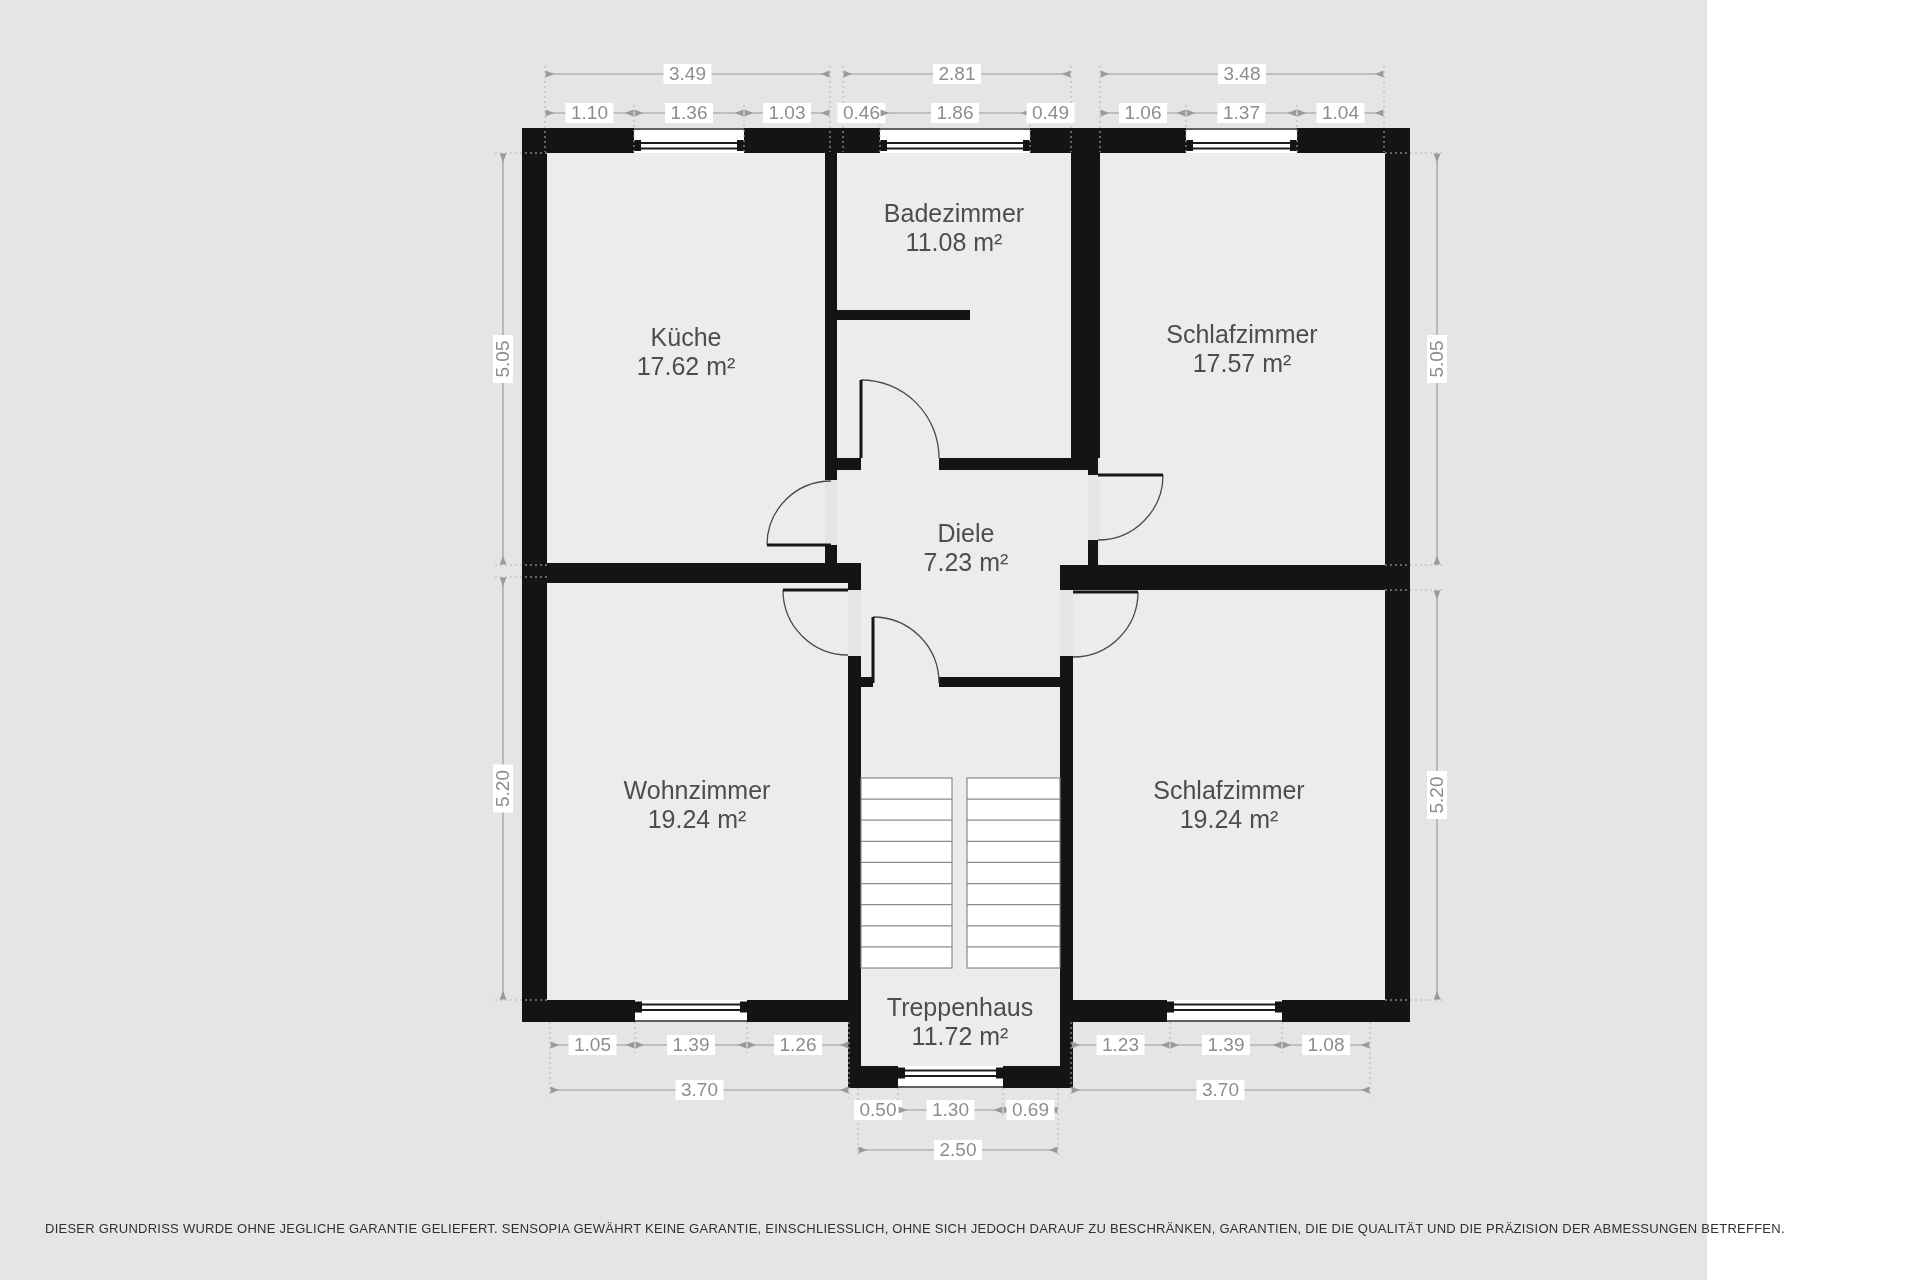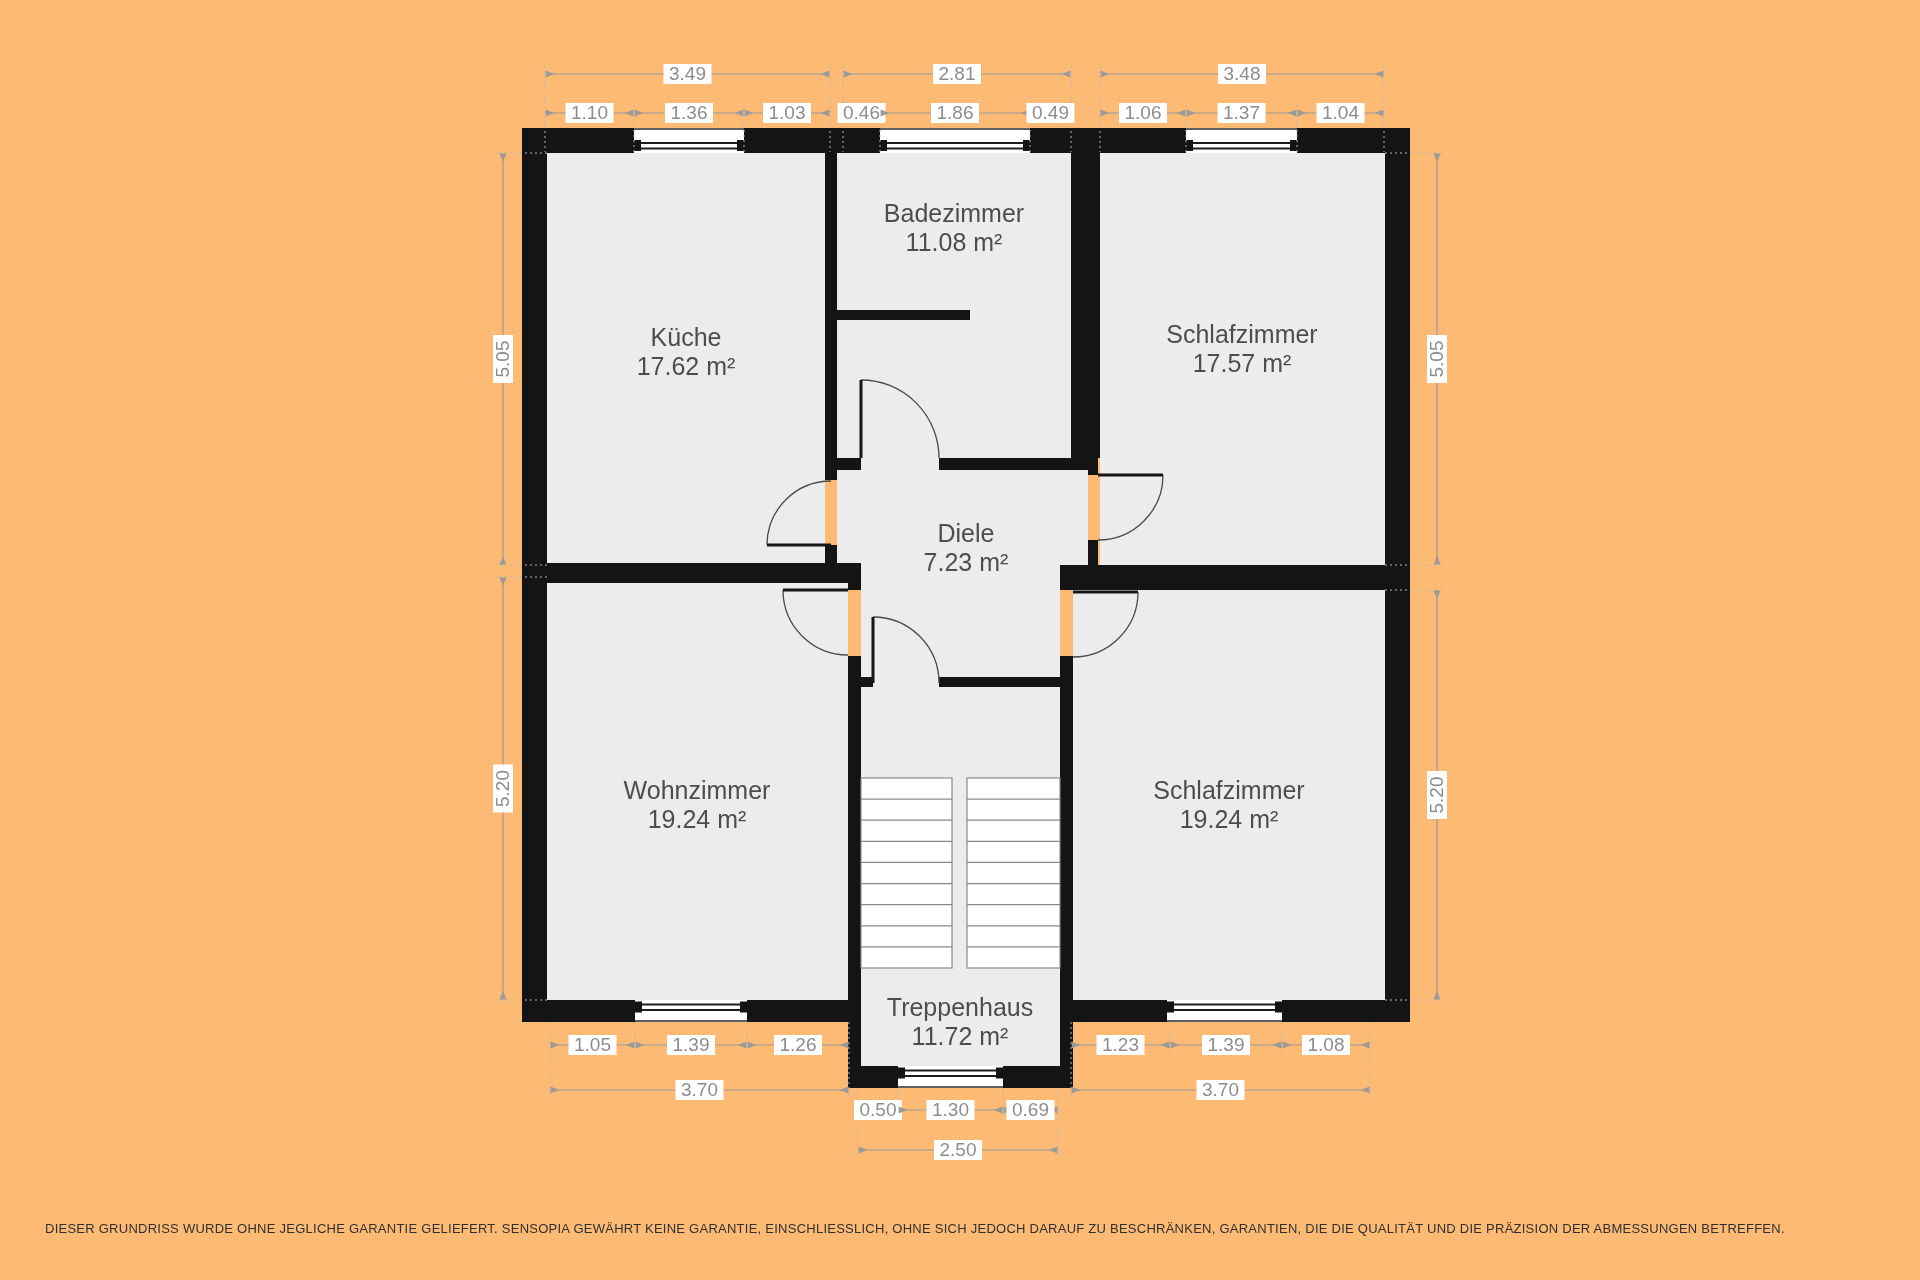--- a/index.html
+++ b/index.html
@@ -1,16 +1,16 @@
 <!DOCTYPE html>
 <html><head>
 <meta charset="utf-8">
 <style>
   html,body{margin:0;padding:0;background:#ffffff;}
-  .stage{width:1920px;height:1280px;position:relative;background:#fdba74;}
+  .stage{width:1707px;height:1280px;position:relative;background:#e5e5e5;}
   svg{display:block;}
   text{font-family:"Liberation Sans", sans-serif;}
   .room-name, .room-area{fill:#4d4d4d;font-size:25px;text-anchor:middle;}
   .dim-text{fill:#8d8d8d;font-size:19px;text-anchor:middle;}
   .disclaimer{fill:#303030;font-size:13px;letter-spacing:0.25px;}
 </style>
 </head>
 <body>
 
 <div class="stage">

